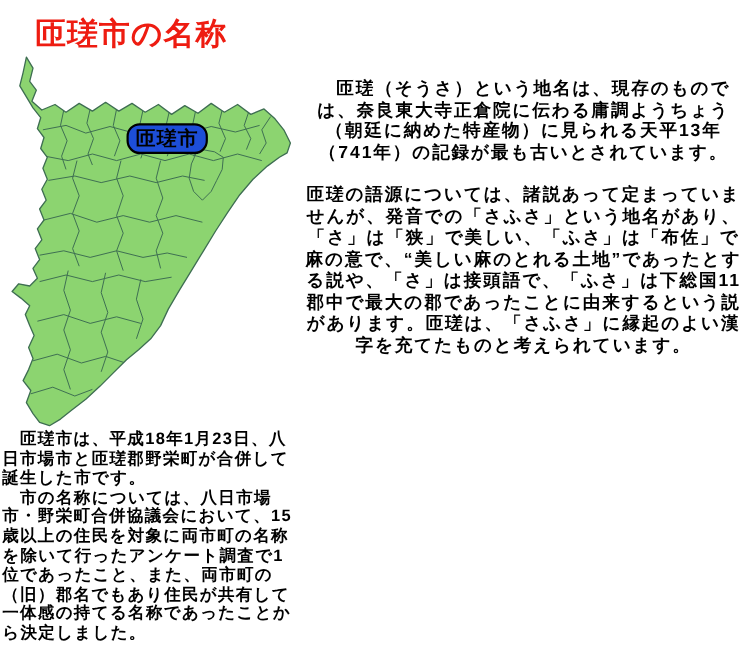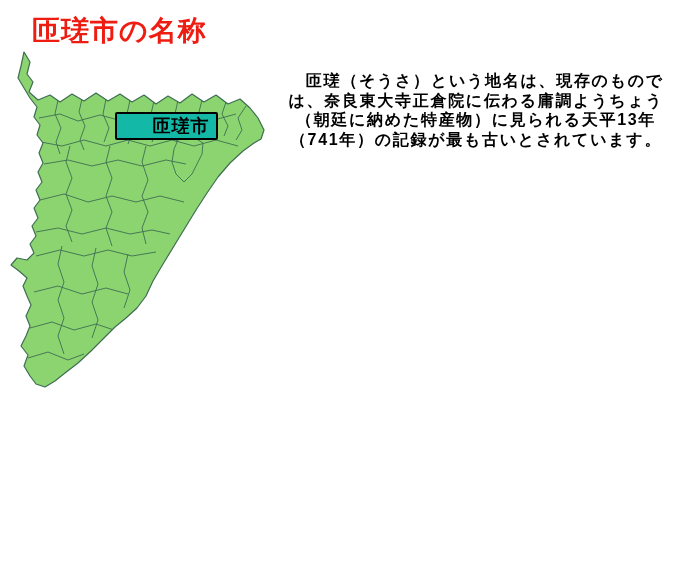--- a/index.html
+++ b/index.html
@@ -60,30 +60,29 @@
   .sosa {
     fill: #ccf05c;
     stroke: #3e6e52;
     stroke-width: 1.2;
     stroke-linejoin: round;
   }
   .map-label {
     position: absolute;
     left: 115px; top: 62px;
     width: 70px; height: 24px;
-    background: #14b8a6;
+    background: #1d4ed8;
     border: 2px solid #000000;
-    border-radius: 2px;
+    border-radius: 12px;
     display: flex;
     align-items: center;
     justify-content: center;
     font-size: 18px;
     letter-spacing: 1px;
     color: #000000;
-    padding-left: 29px;
   }
   .left-text {
     position: absolute;
     left: 2px; top: 391px;
     width: 266px;
     font-size: 15px;
     line-height: 17.6px;
     letter-spacing: 1.2px;
     text-align: left;
   }
@@ -151,20 +150,25 @@
           <path d="M128 204 L124 222 L130 240 L124 258"></path>
           <path class="sosa" d="M184 86 L195 88 L203 93 L202 104 L197 114 L192 124 L184 132 L176 124 L172 112 L174 99 L178 90 Z"></path>
         </g>
       </svg>
 
       <div class="map-label">
         <span>匝瑳市</span>
       </div>
     </div>
 
+    <div class="left-text">
+      <p>　匝瑳市は、平成18年1月23日、八日市場市と匝瑳郡野栄町が合併して誕生した市です。</p>
+      <p>　市の名称については、八日市場市・野栄町合併協議会において、15歳以上の住民を対象に両市町の名称を除いて行ったアンケート調査で1位であったこと、また、両市町の（旧）郡名でもあり住民が共有して一体感の持てる名称であったことから決定しました。</p>
+    </div>
 
   </div>
 
   <div class="right-col">
     <p>　匝瑳（そうさ）という地名は、現存のものでは、奈良東大寺正倉院に伝わる庸調ようちょう（朝廷に納めた特産物）に見られる天平13年（741年）の記録が最も古いとされています。</p>
+    <p>匝瑳の語源については、諸説あって定まっていませんが、発音での「さふさ」という地名があり、「さ」は「狭」で美しい、「ふさ」は「布佐」で麻の意で、“美しい麻のとれる土地”であったとする説や、「さ」は接頭語で、「ふさ」は下総国11郡中で最大の郡であったことに由来するという説があります。匝瑳は、「さふさ」に縁起のよい漢字を充てたものと考えられています。</p>
   </div>
 
 </div>
 
 </body></html>

